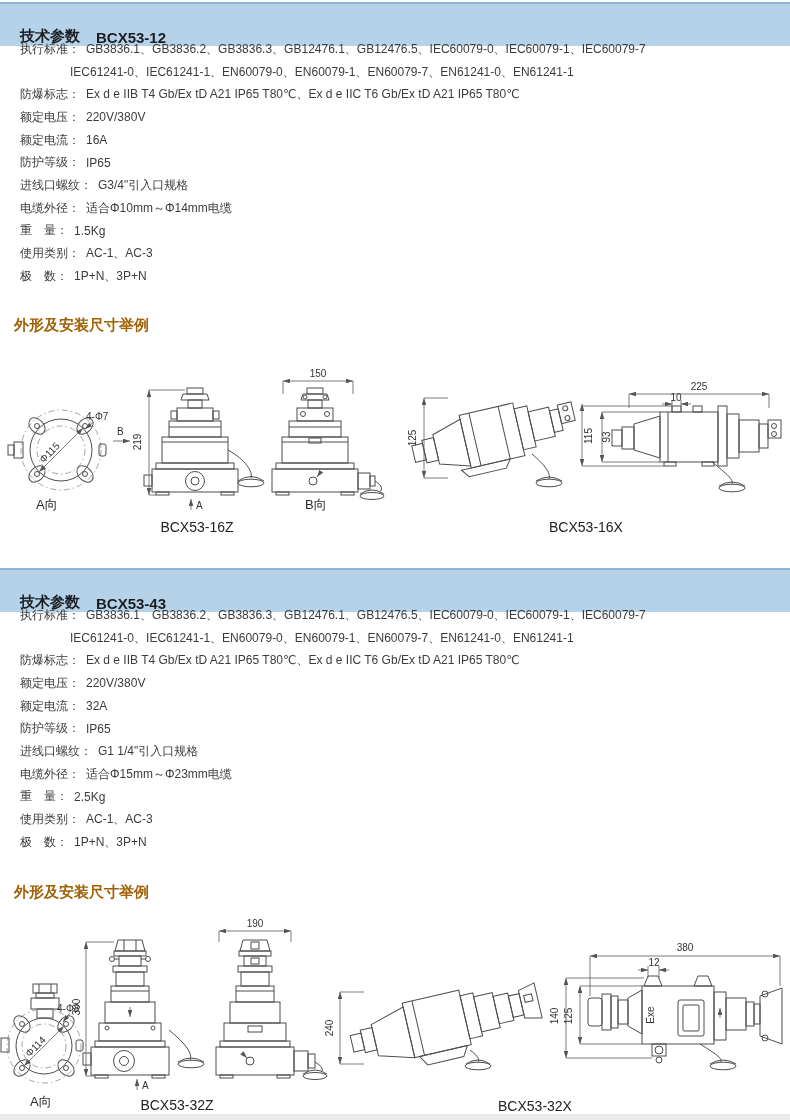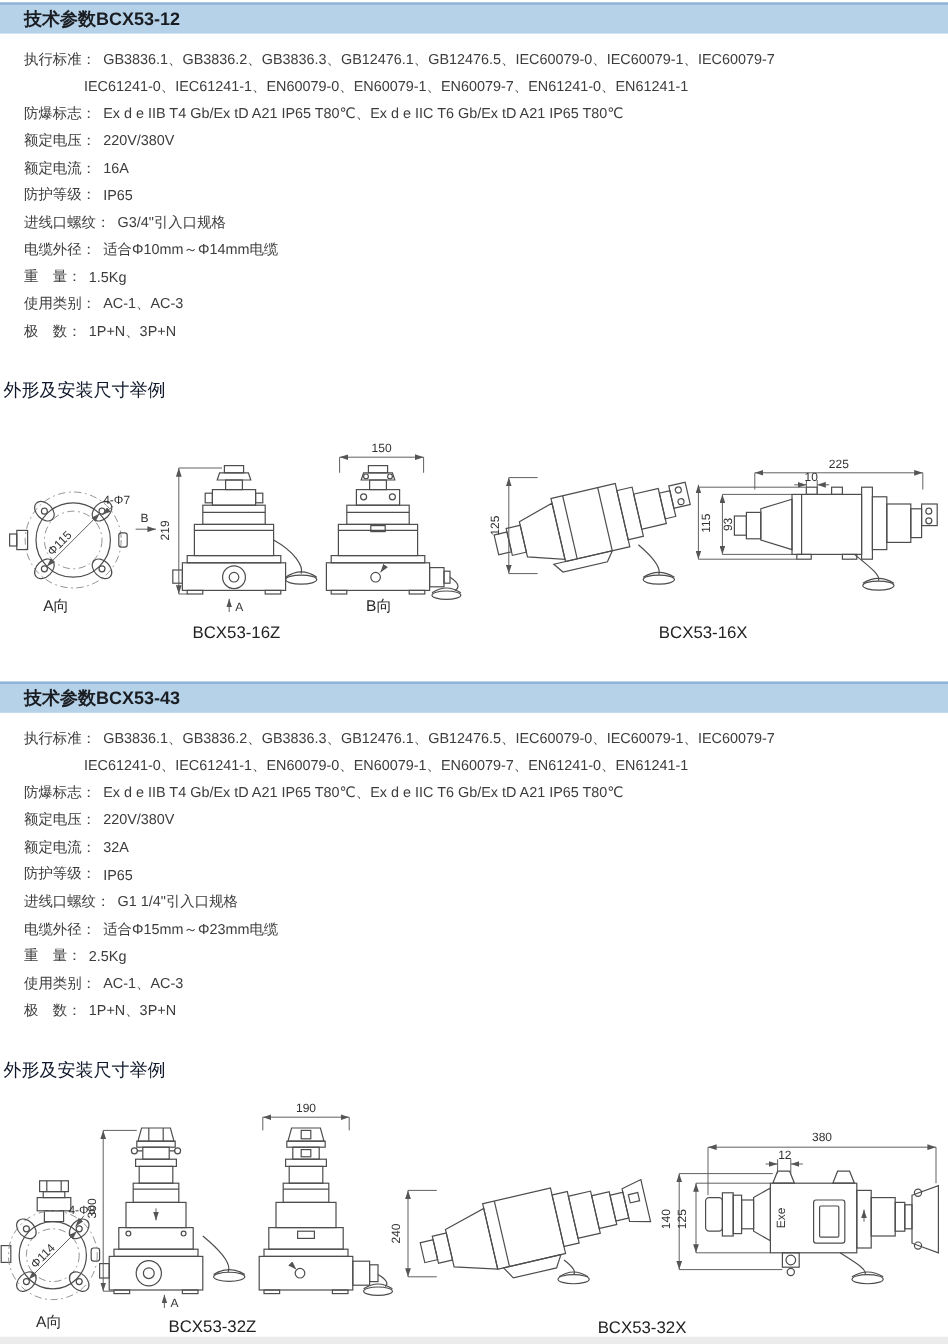--- a/index.html
+++ b/index.html
@@ -1,27 +1,27 @@
 <!DOCTYPE html>
 <html><head>
 <meta charset="utf-8">
 <style>
   html,body{margin:0;padding:0;background:#fff}
   .page{position:relative;width:790px;height:1120px;background:#ffffff;
         font-family:"Liberation Sans","DejaVu Sans",sans-serif;overflow:hidden}
-  .hdr{position:absolute;left:0;width:790px;height:26px;background:#b5d2e9;
-       border-top:2px solid #8fb5d6;box-sizing:border-box;display:flex;align-items:center;
-       padding-left:20px;font-size:15px;font-weight:bold;color:#1a1d22}
+  .hdr{position:absolute;left:0;width:790px;height:44px;background:#b5d2e9;
+       border-top:2px solid #8fb5d6;box-sizing:border-box;display:flex;align-items:flex-end;
+       gap:16px;padding-left:20px;font-size:15px;font-weight:bold;color:#1a1d22}
   #hdr1{top:2px}#hdr2{top:568px}
   .specs{position:absolute;left:20px;width:756px;font-size:12px;color:#3c3c3c}
   #specs1{top:38px}#specs2{top:604px}
   .srow{display:flex;white-space:nowrap;height:22.7px;align-items:center}
   .slabel{margin-right:6px}
   .scont{padding-left:50px}
-  .oh{position:absolute;left:3px;font-size:15px;font-weight:normal;color:#0f172a}
+  .oh{position:absolute;left:14px;font-size:15px;font-weight:bold;color:#a16207}
   #oh1{top:316px}#oh2{top:883px}
   #dwg1{position:absolute;top:350px;left:0}
   #dwg2{position:absolute;top:912px;left:0}
   svg .ln{stroke:#4d4d4d;fill:none;stroke-width:1}
   svg .dim{stroke:#5a5a5a;fill:none;stroke-width:.8}
   svg .dd{stroke:#8d8d8d;fill:none;stroke-width:.8;stroke-dasharray:6 3 1.5 3}
   svg text{fill:#333;font-family:"Liberation Sans","DejaVu Sans",sans-serif}
   .dimtxt{font-size:10px}
   .viewtxt{font-size:13px;fill:#2a2a2a}
   .captxt{font-size:14px;fill:#222}

